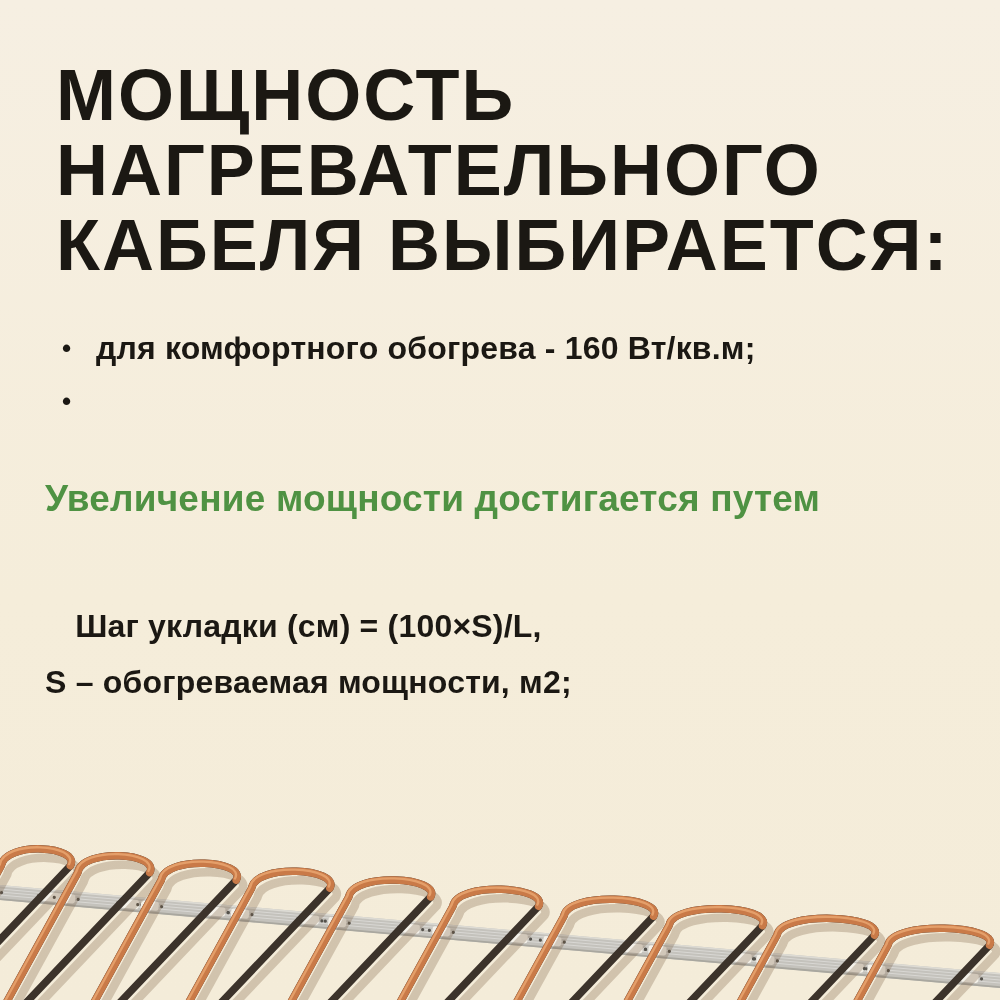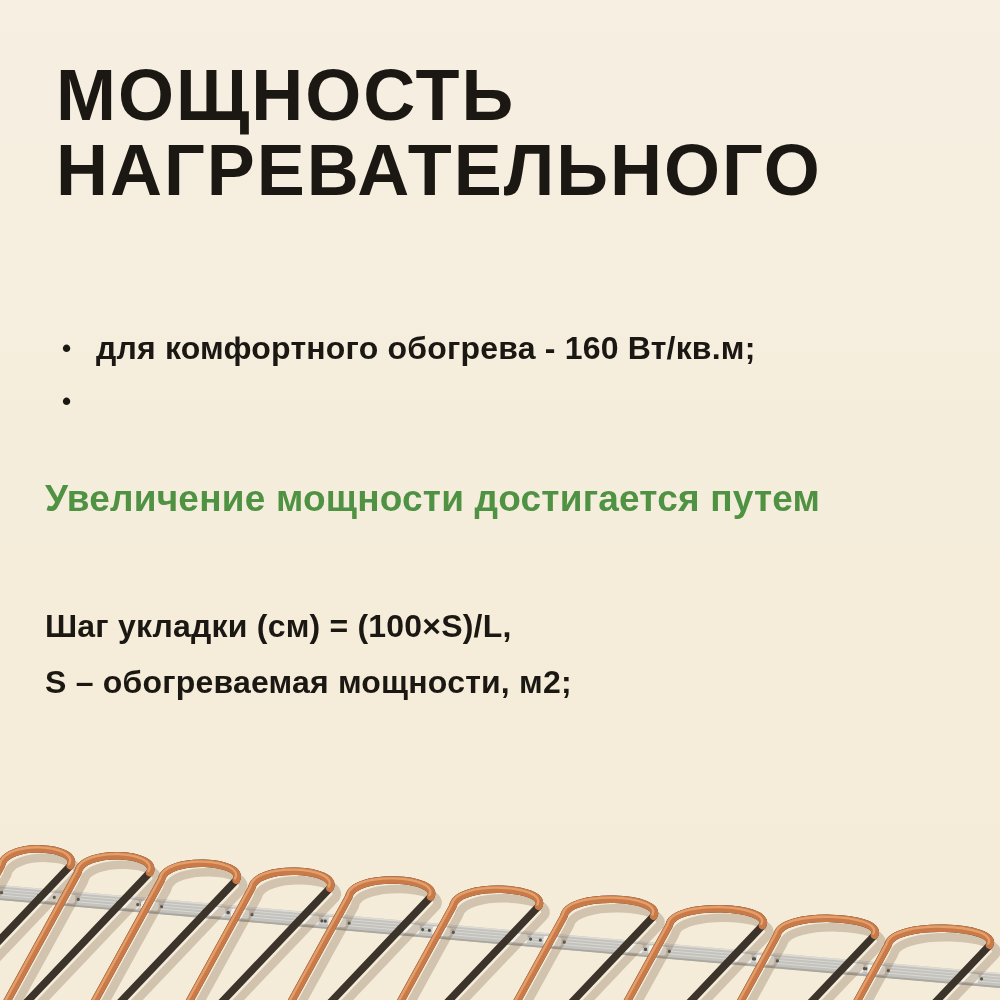--- a/index.html
+++ b/index.html
@@ -31,34 +31,35 @@
     position:absolute;left:45px;top:472px;margin:0;
     font-size:37px;line-height:54px;font-weight:700;color:#4f9243;
     letter-spacing:0.2px;
   }
   .green-note span{display:block;}
   .formula{
     position:absolute;left:45px;top:610px;margin:0;
   }
   .formula p{
     margin:0 0 23px 0;font-size:32px;line-height:33px;font-weight:700;
-    color:#1b1813;letter-spacing:0.2px;
+    color:#1b1813;letter-spacing:0.2px;text-align:center;
   }
   .mat{
     position:absolute;left:0;bottom:0;width:1000px;height:165px;display:block;
   }
 </style>
 </head>
 <body>
 
 <div class="page">
 
   <h1 class="title">
     <span>МОЩНОСТЬ</span>
     <span>НАГРЕВАТЕЛЬНОГО</span>
+    <span>КАБЕЛЯ ВЫБИРАЕТСЯ:</span>
   </h1>
 
   <ul class="bullets">
     <li>
       <span class="dot">•</span>
       <span>для комфортного обогрева - 160 Вт/кв.м;</span>
     </li>
     <li>
       <span class="dot">•</span>
     </li>

